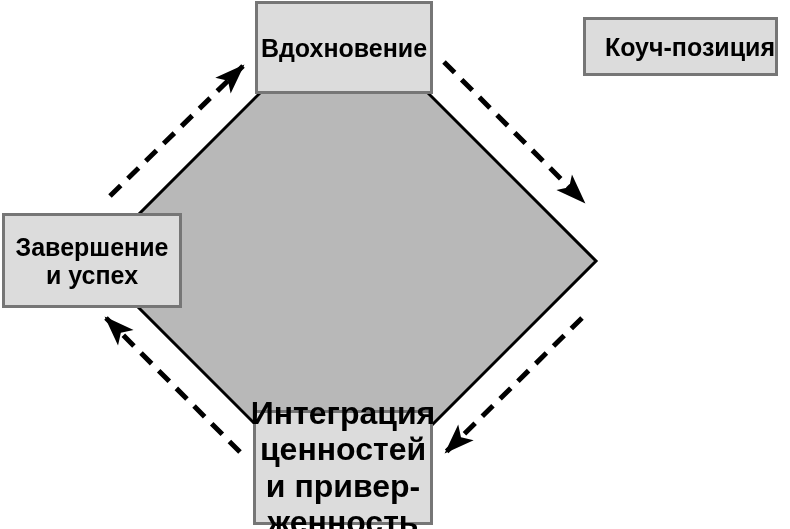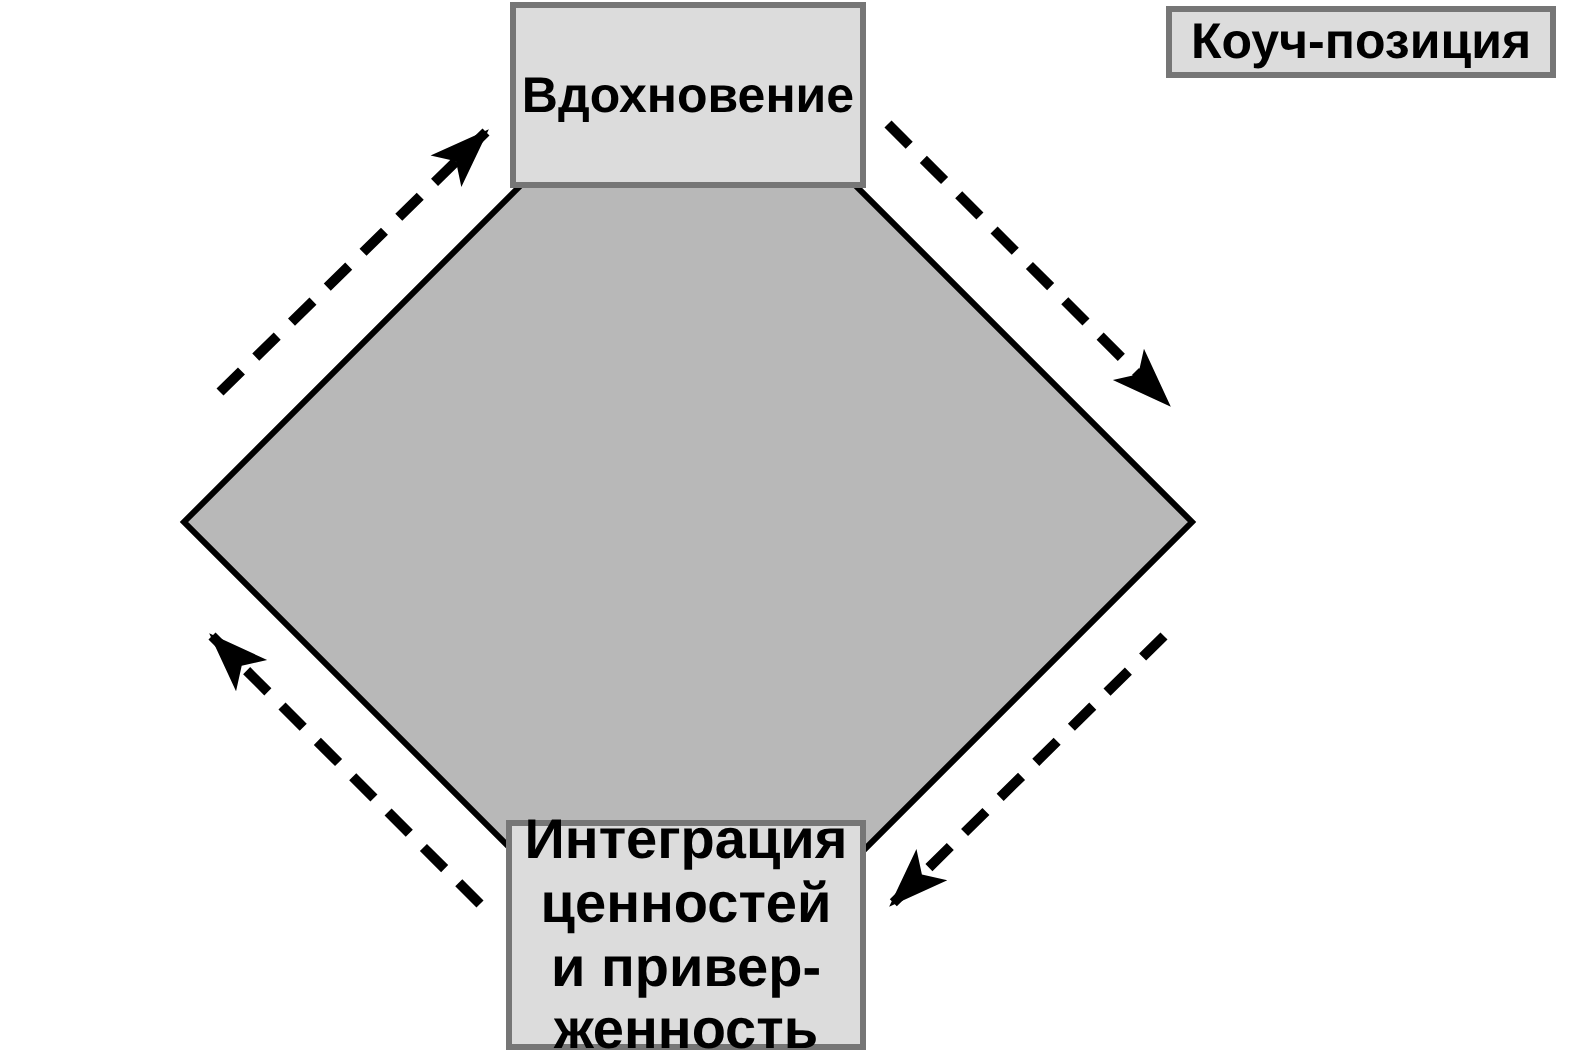--- a/index.html
+++ b/index.html
@@ -28,22 +28,22 @@
     font-weight: bold;
     color: #000000;
     font-size: 25px;
     line-height: 1.12;
     white-space: pre-line;
     z-index: 2;
   }
   #node-top    { left: 255px; top: 1px;   width: 178px; height: 93px; }
   #node-right  { left: 493px; top: 213px; width: 184px; height: 95px; }
   #node-left   { left: 2px;   top: 213px; width: 180px; height: 95px; }
-  #node-bottom { left: 253px; top: 410px; width: 180px; height: 115px; font-size: 28px; line-height: 1.13; }
-  #legend-box  { left: 583px; top: 3px;   width: 195px; height: 36px; }
+  #node-bottom { left: 253px; top: 410px; width: 180px; height: 115px; font-size: 32px; line-height: 1.13; }
+  #legend-box  { left: 583px; top: 17px;   width: 195px; height: 59px; justify-content: flex-end; }
   .dashed-arrow {
     stroke-width: 5px;
     stroke-dasharray: 15 10;
     fill: none;
   }
   .arrowhead { fill: #000000; }
 </style>
 </head>
 <body>
 
@@ -72,18 +72,22 @@
   </div>
 
 
   <div class="node" id="node-bottom">
     <span>Интеграция
 ценностей
 и привер-
 женность</span>
   </div>
 
+  <div class="node" id="node-left">
+    <span>Завершение
+и успех</span>
+  </div>
 
   <div class="node" id="legend-box">
     <span>Коуч-позиция</span>
   </div>
 
 </div>
 
 </body></html>

